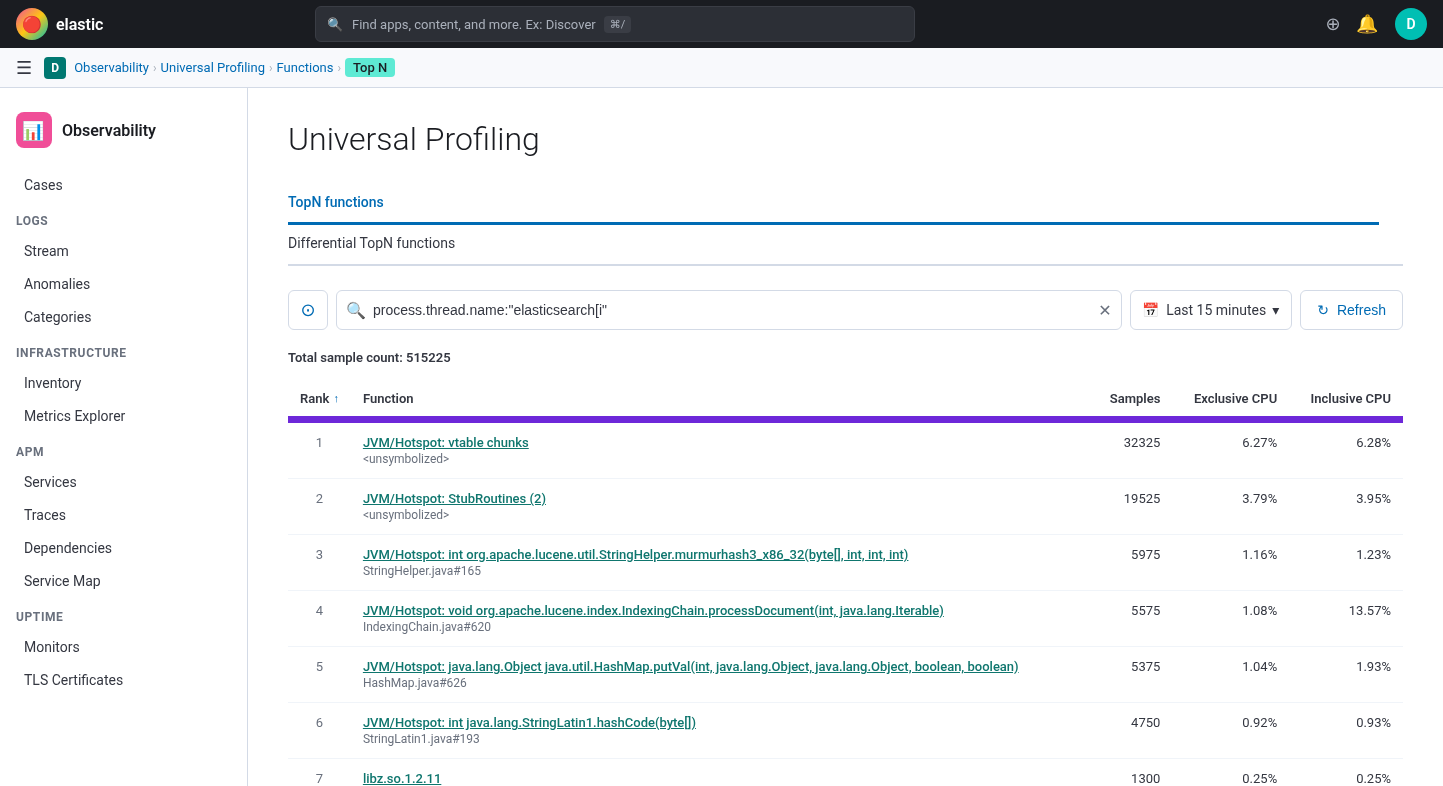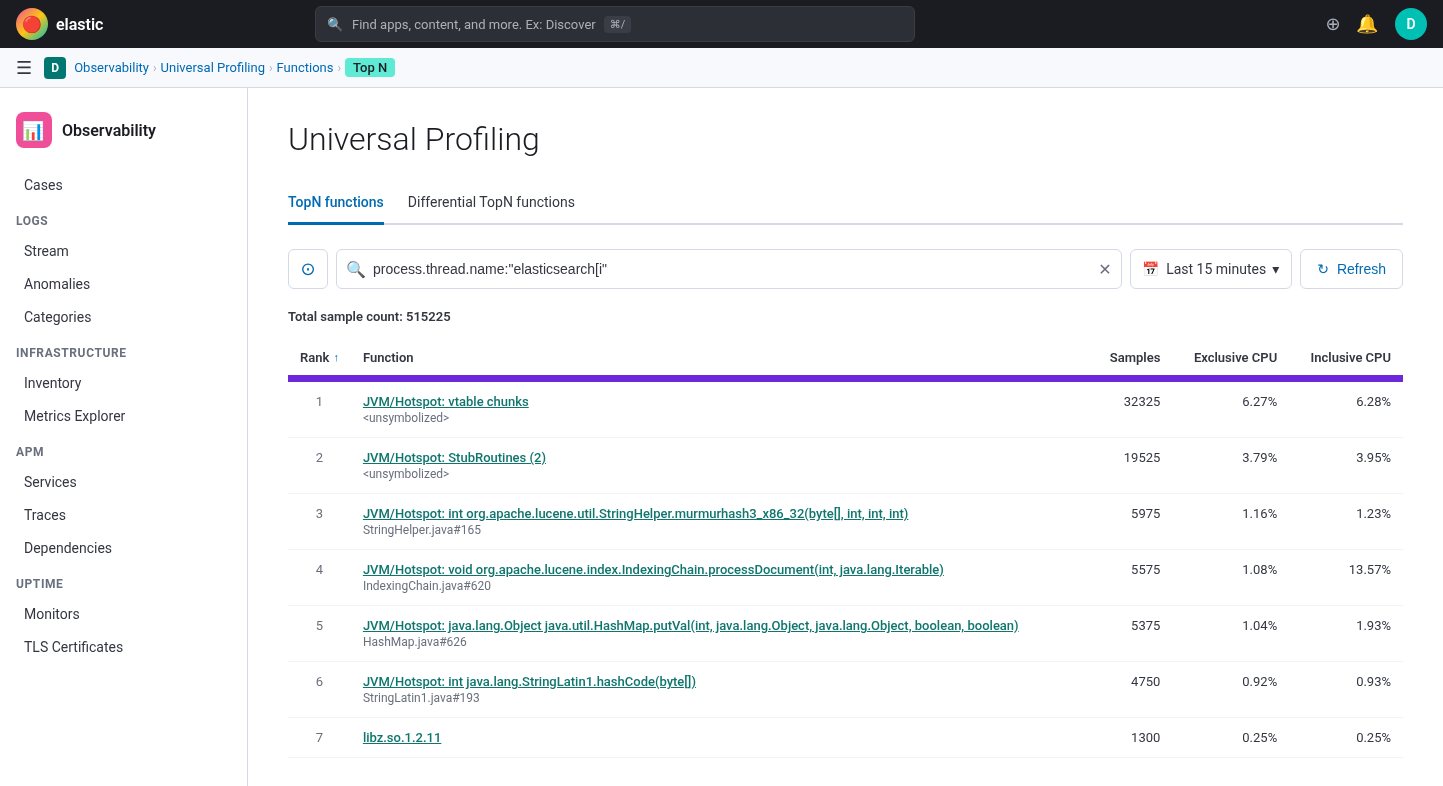--- a/index.html
+++ b/index.html
@@ -157,20 +157,21 @@
       font-weight: 300;
       color: #1a1c21;
       margin-bottom: 24px;
     }
 
     
     .tabs {
       display: flex;
       border-bottom: 2px solid #d3dae6;
       margin-bottom: 24px;
+      flex-direction: column;
     }
     .tab {
       padding: 12px 0;
       margin-right: 24px;
       cursor: pointer;
       font-size: 14px;
       color: #343741;
       border-bottom: 3px solid transparent;
       margin-bottom: -2px;
     }
@@ -363,20 +364,21 @@
     <div class="sidebar-nav-item">Categories</div>
 
     <div class="sidebar-section-label">Infrastructure</div>
     <div class="sidebar-nav-item">Inventory</div>
     <div class="sidebar-nav-item">Metrics Explorer</div>
 
     <div class="sidebar-section-label">APM</div>
     <div class="sidebar-nav-item">Services</div>
     <div class="sidebar-nav-item">Traces</div>
     <div class="sidebar-nav-item">Dependencies</div>
+    <div class="sidebar-nav-item">Service Map</div>
 
     <div class="sidebar-section-label">Uptime</div>
     <div class="sidebar-nav-item">Monitors</div>
     <div class="sidebar-nav-item">TLS Certificates</div>
   </aside>
 
   <main class="main-content">
     <h1 class="page-title">Universal Profiling</h1>
 
     <div class="tabs">

